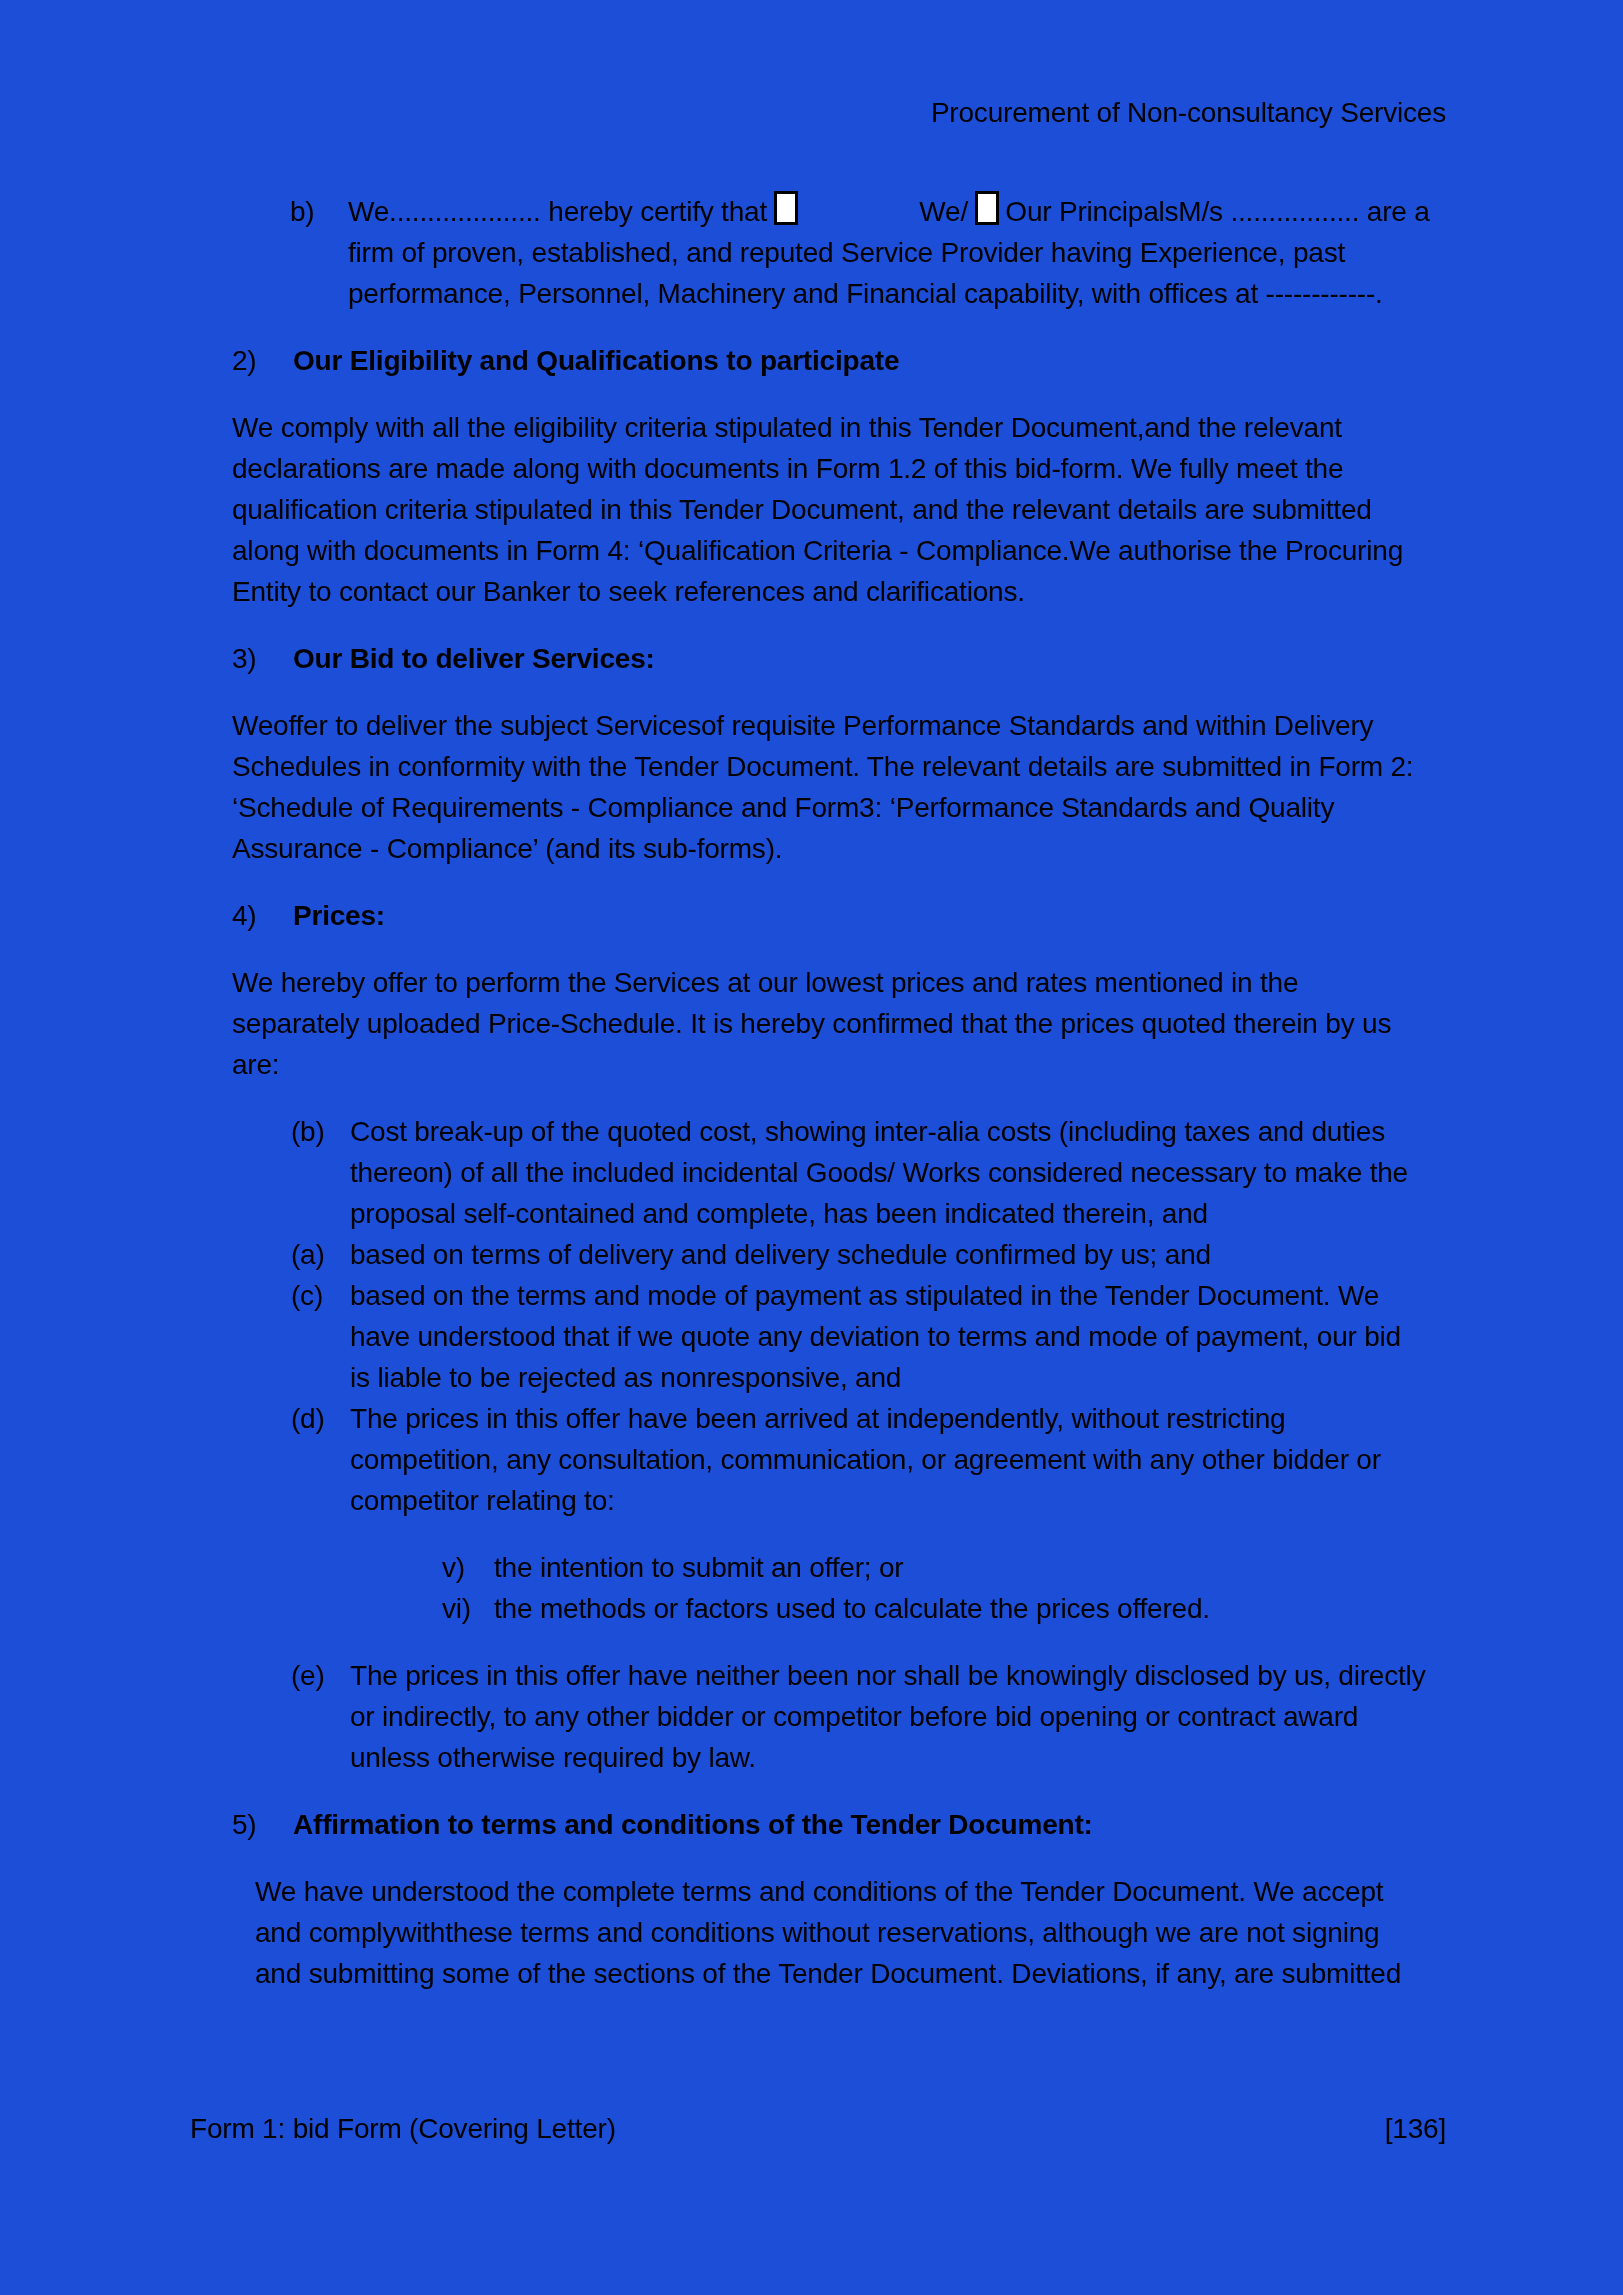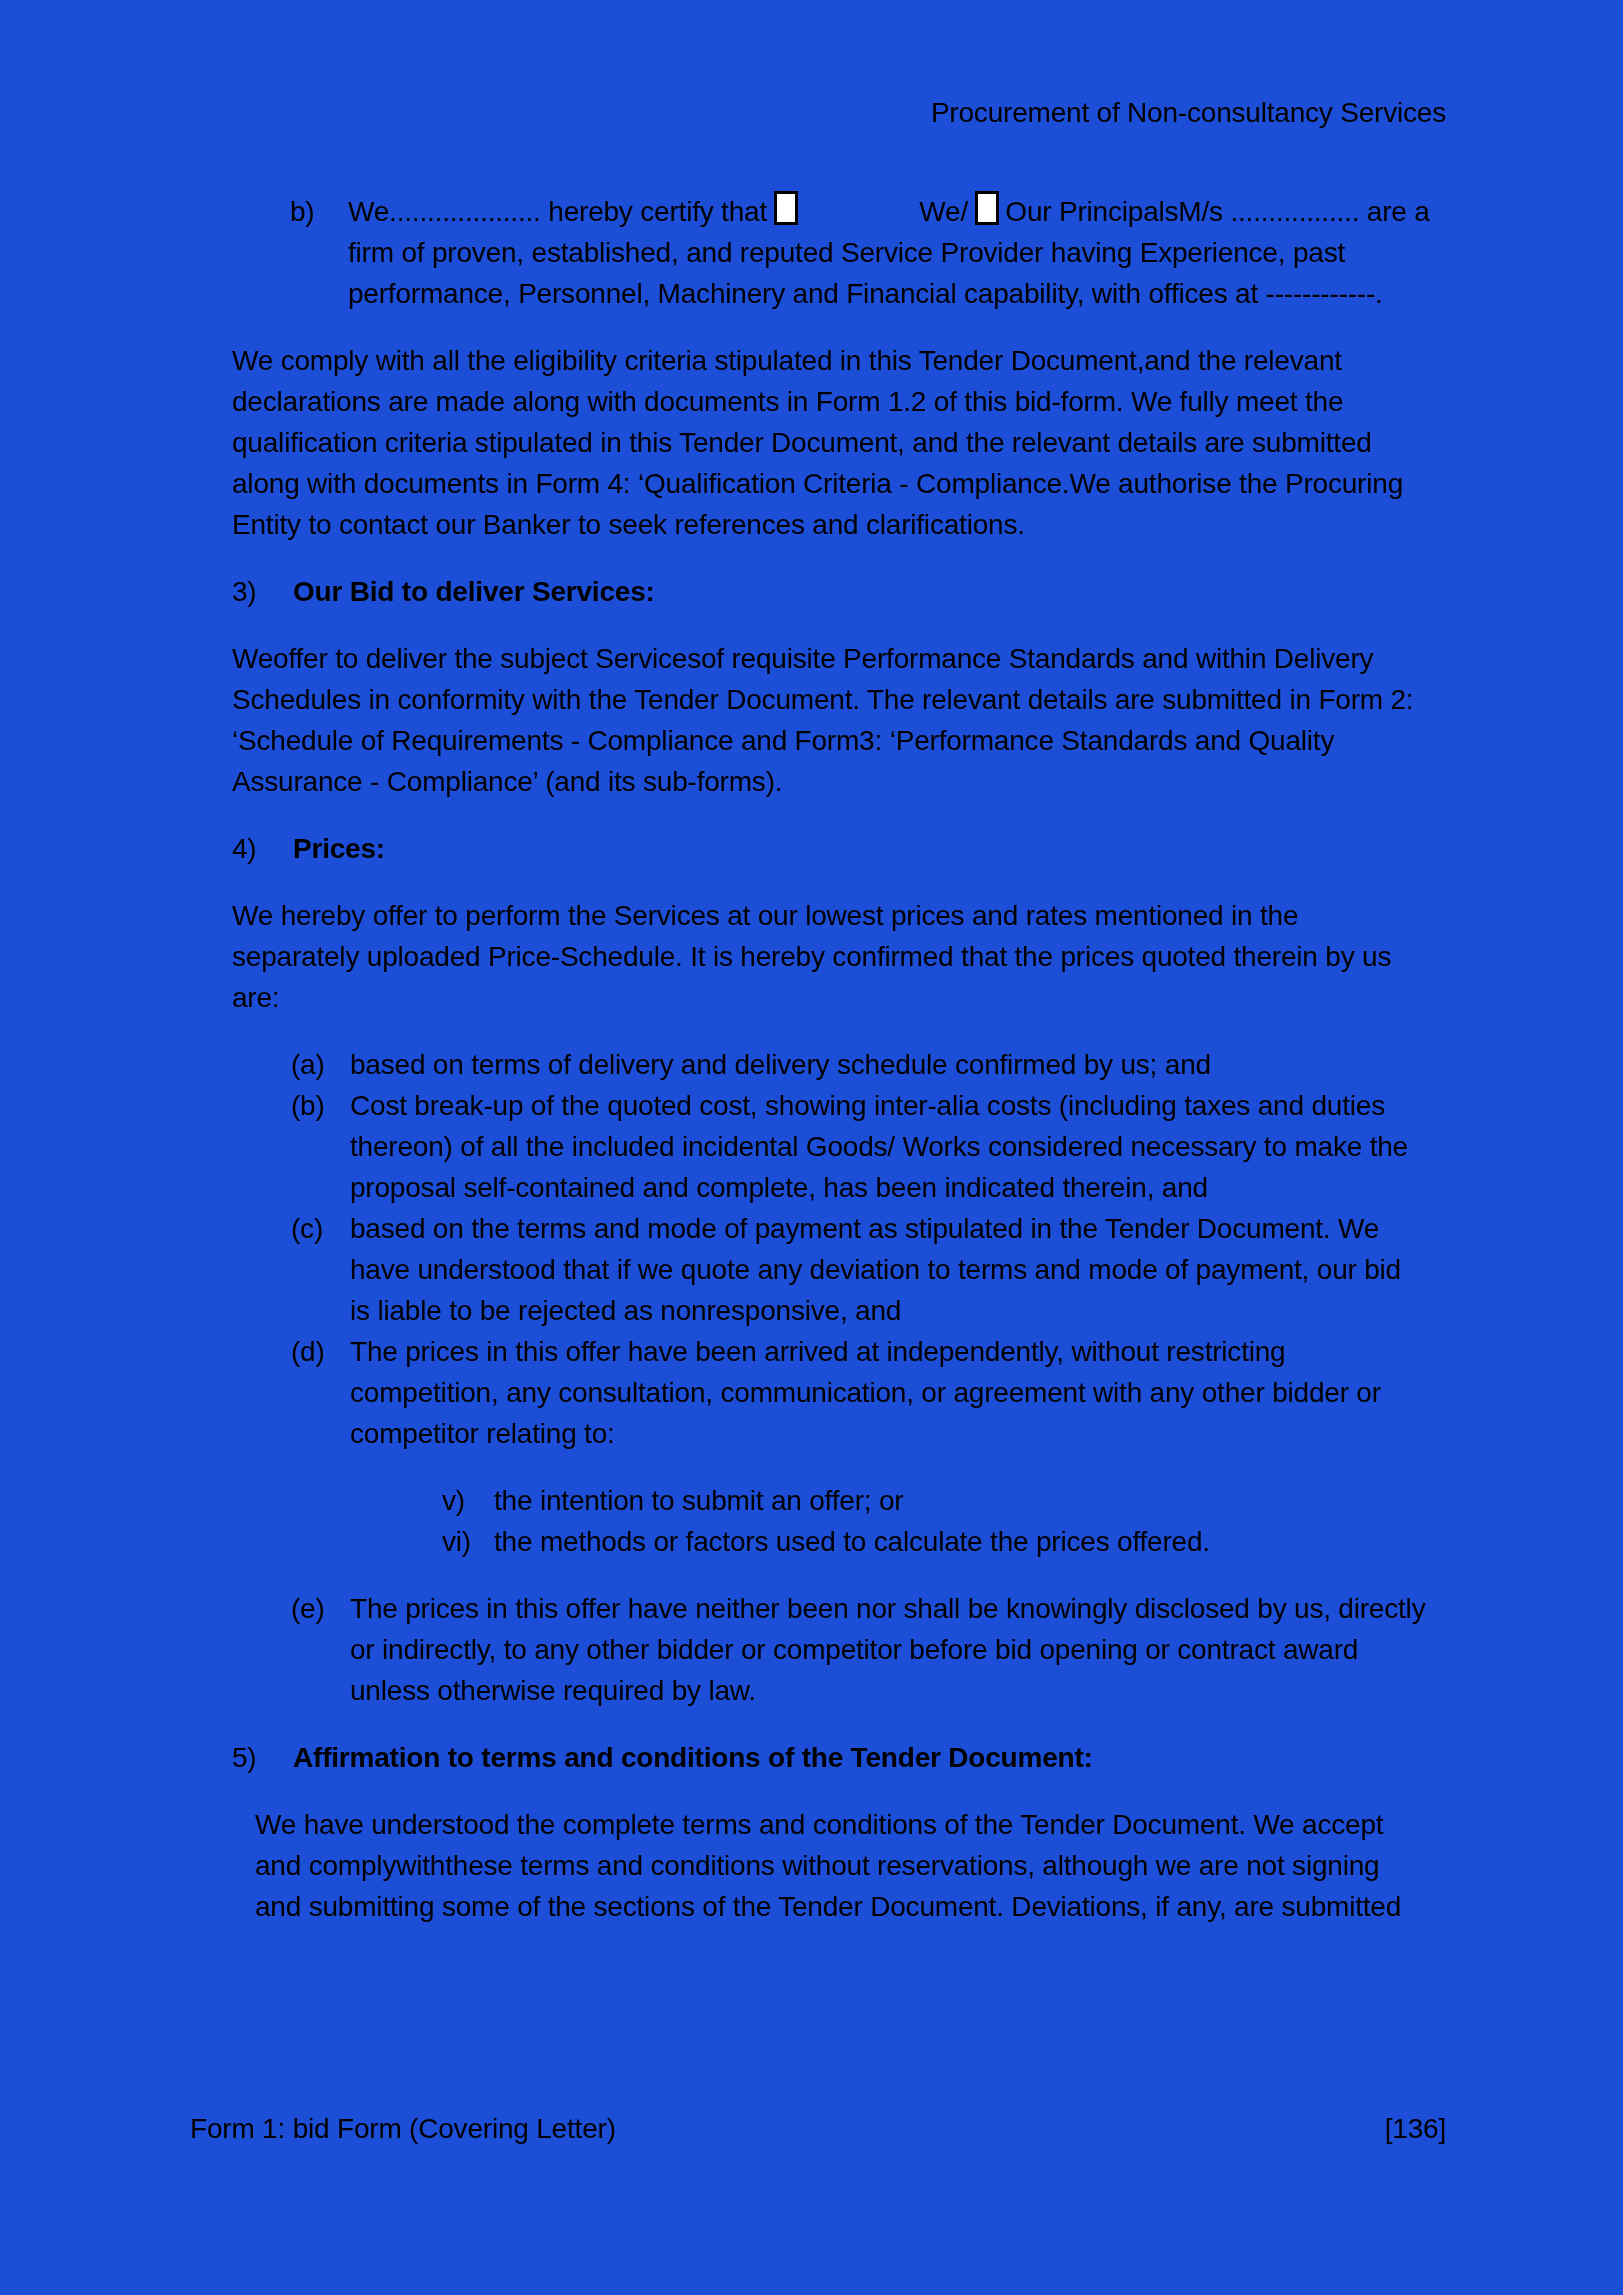--- a/index.html
+++ b/index.html
@@ -70,20 +70,21 @@
 <div class="page">
 
   <div class="doc-header">Procurement of Non-consultancy Services</div>
 
   <div class="content">
 
     <div class="blk item-b"><span class="lbl">b)</span><span>We.................... hereby certify that</span><span class="checkbox"></span><span class="seg-we">We/</span><span class="checkbox"></span><span>Our PrincipalsM/s ................. are a
 firm of proven, established, and reputed Service Provider having Experience, past
 performance, Personnel, Machinery and Financial capability, with offices at ------------.</span></div>
 
+    <div class="blk sec"><span class="lbl">2)</span><span class="sec-title">Our Eligibility and Qualifications to participate</span></div>
 
     <div class="blk pre">We comply with all the eligibility criteria stipulated in this Tender Document,and the relevant
 declarations are made along with documents in Form 1.2 of this bid-form. We fully meet the
 qualification criteria stipulated in this Tender Document, and the relevant details are submitted
 along with documents in Form 4: ‘Qualification Criteria - Compliance.We authorise the Procuring
 Entity to contact our Banker to seek references and clarifications.</div>
 
     <div class="blk sec"><span class="lbl">3)</span><span class="sec-title">Our Bid to deliver Services:</span></div>
 
     <div class="blk pre">Weoffer to deliver the subject Servicesof requisite Performance Standards and within Delivery
@@ -91,24 +92,24 @@
 ‘Schedule of Requirements - Compliance and Form3: ‘Performance Standards and Quality
 Assurance - Compliance’ (and its sub-forms).</div>
 
     <div class="blk sec"><span class="lbl">4)</span><span class="sec-title">Prices:</span></div>
 
     <div class="blk pre">We hereby offer to perform the Services at our lowest prices and rates mentioned in the
 separately uploaded Price-Schedule. It is hereby confirmed that the prices quoted therein by us
 are:</div>
 
     <div class="blk group">
-      <div class="li"><span class="lbl">(a)</span><span>based on terms of delivery and delivery schedule confirmed by us; and</span></div>
       <div class="li"><span class="lbl">(b)</span><span>Cost break-up of the quoted cost, showing inter-alia costs (including taxes and duties
 thereon) of all the included incidental Goods/ Works considered necessary to make the
 proposal self-contained and complete, has been indicated therein, and</span></div>
+      <div class="li"><span class="lbl">(a)</span><span>based on terms of delivery and delivery schedule confirmed by us; and</span></div>
       <div class="li"><span class="lbl">(c)</span><span>based on the terms and mode of payment as stipulated in the Tender Document. We
 have understood that if we quote any deviation to terms and mode of payment, our bid
 is liable to be rejected as nonresponsive, and</span></div>
       <div class="li"><span class="lbl">(d)</span><span>The prices in this offer have been arrived at independently, without restricting
 competition, any consultation, communication, or agreement with any other bidder or
 competitor relating to:</span></div>
     </div>
 
     <div class="blk group">
       <div class="subli"><span class="lbl">v)</span><span>the intention to submit an offer; or</span></div>

